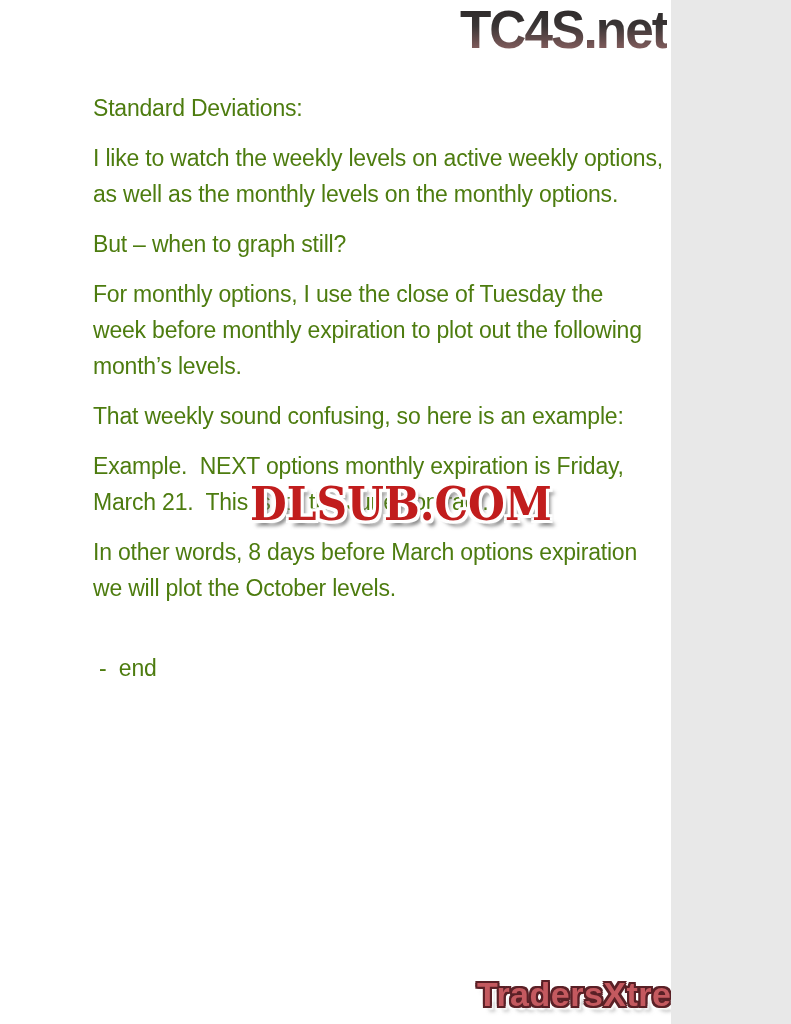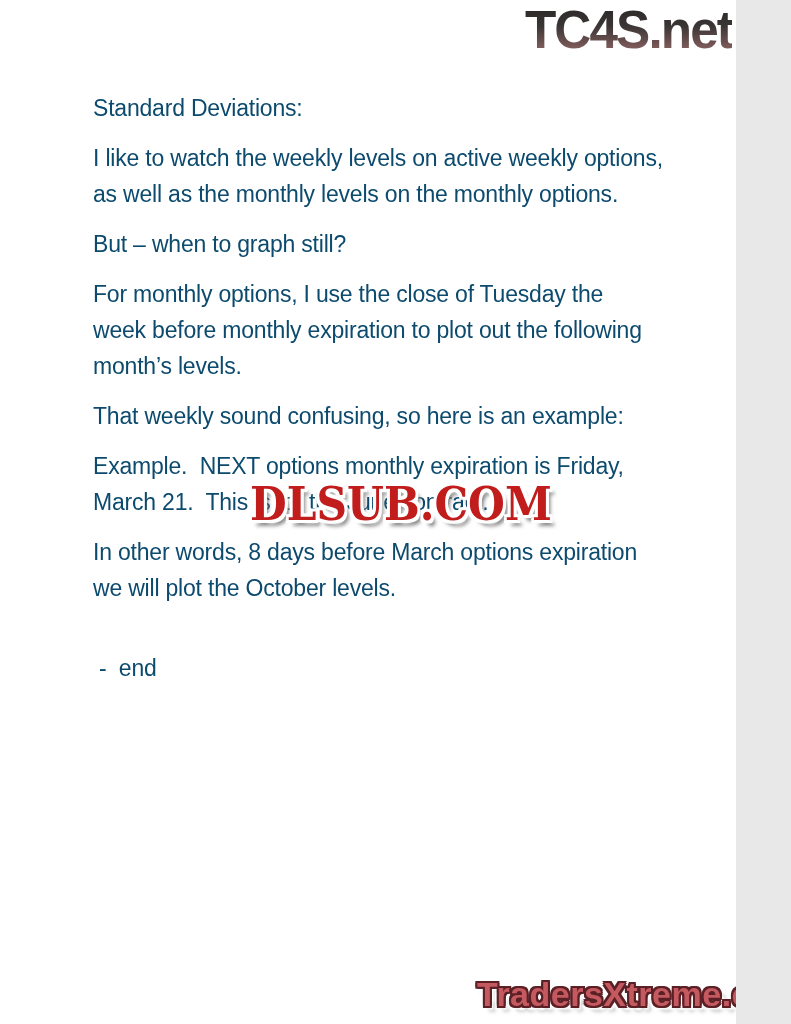--- a/index.html
+++ b/index.html
@@ -1,19 +1,19 @@
 <!DOCTYPE html>
 <html><head>
 <meta charset="utf-8">
 <style>
   * { margin: 0; padding: 0; box-sizing: border-box; }
   html, body { background: #e8e8e8; }
   .page {
     position: relative;
-    width: 736px;
+    width: 671px;
     height: 1024px;
     background: #ffffff;
     overflow: hidden;
     font-family: "Liberation Sans", sans-serif;
   }
 
   
   .top-logo {
     position: absolute;
     top: -2px;
@@ -30,21 +30,21 @@
     color: transparent;
     white-space: nowrap;
   }
 
   
   .content {
     position: absolute;
     left: 93px;
     top: 90px;
     width: 660px;
-    color: #0c4a6e;
+    color: #4d7c0f;
   }
   .content p {
     font-size: 23px;
     line-height: 36px;
     letter-spacing: -0.2px;
     white-space: pre;
     margin: 0 0 14px 0;
   }
   .content p.end-marker {
     margin-top: 44px;

